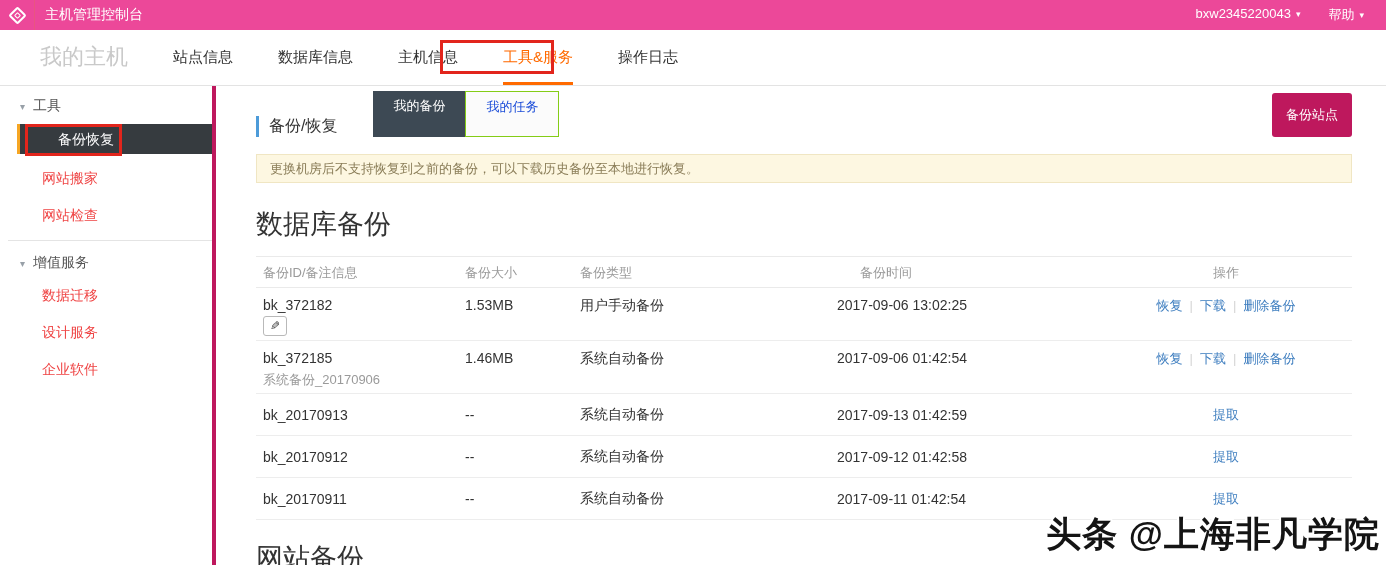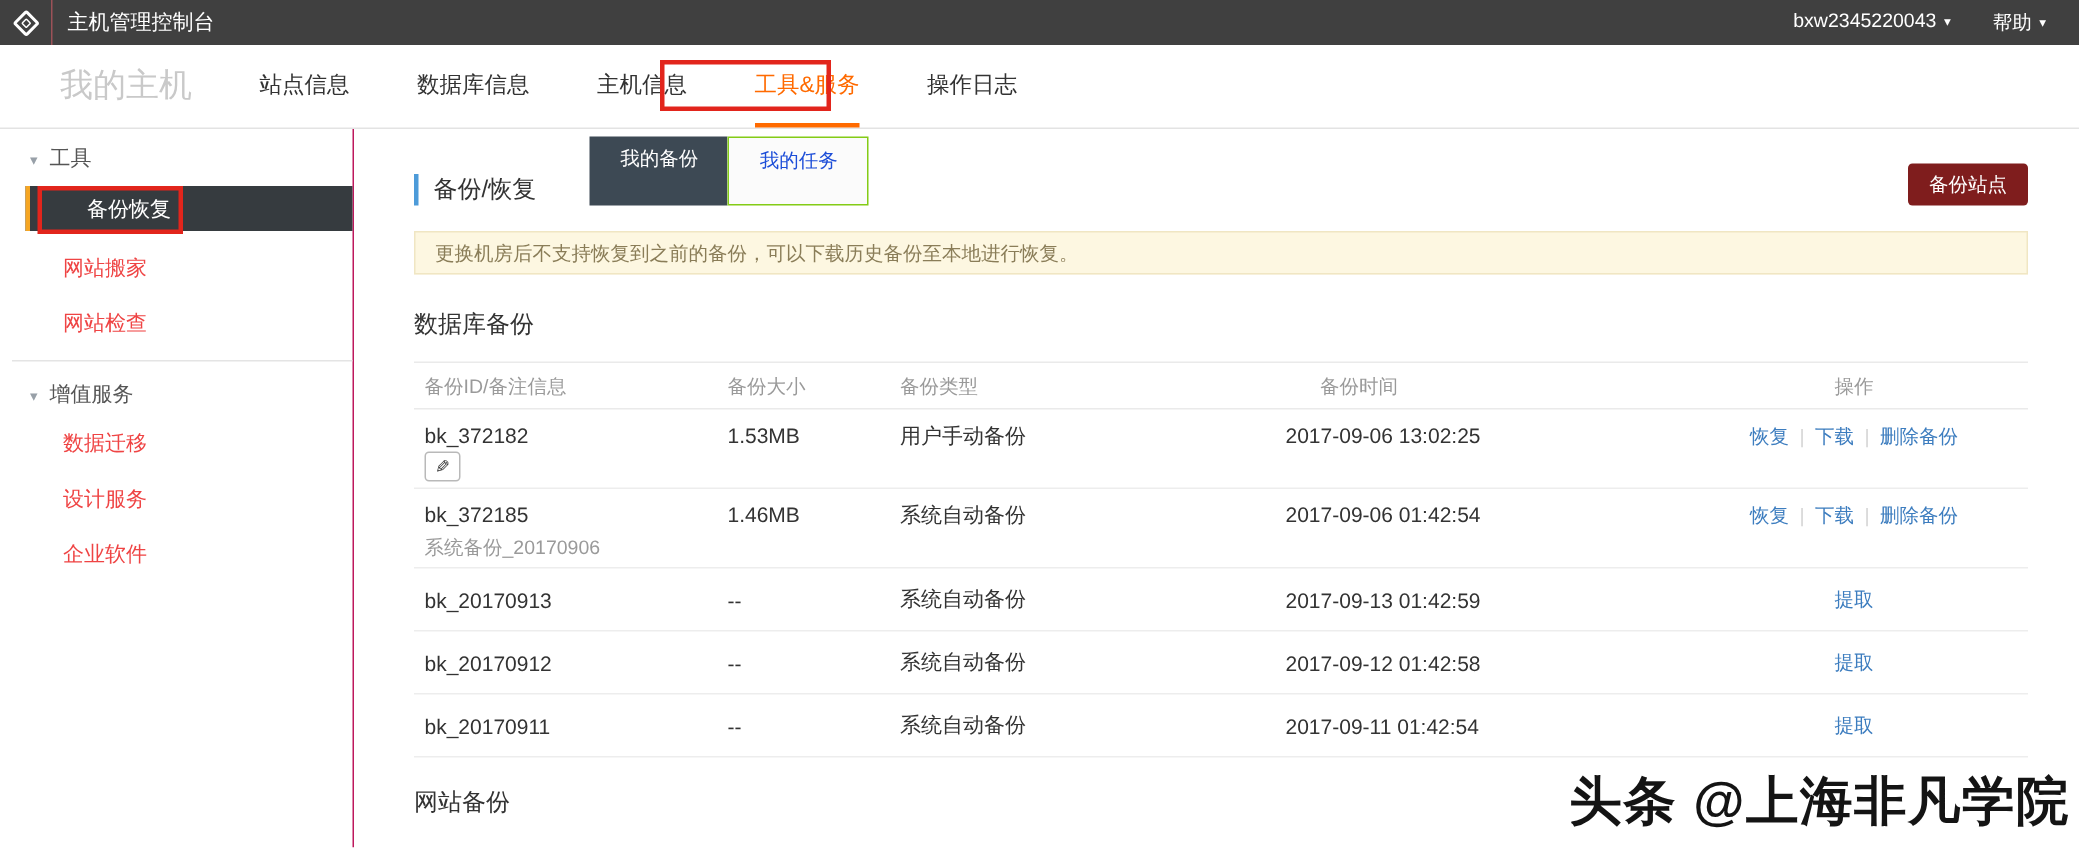--- a/index.html
+++ b/index.html
@@ -1,67 +1,67 @@
 <!DOCTYPE html>
 <html><head>
 <meta charset="utf-8">
 <style>
   * { margin:0; padding:0; box-sizing:border-box; }
   html,body { width:1386px; height:565px; overflow:hidden; background:#fff;
     font-family:"Liberation Sans","DejaVu Sans",sans-serif; }
   body { position:relative; }
 
   
-  .topbar { height:30px; background:#404040; display:flex; align-items:center; color:#fff; }
+  .topbar { height:30px; background:#ec4899; display:flex; align-items:center; color:#fff; }
   .logo-wrap { width:34px; display:flex; justify-content:center; align-items:center; }
   .logo { width:13px; height:13px; border:2px solid #fff; transform:rotate(45deg);
     border-radius:2px; position:relative; }
   .logo::after { content:""; position:absolute; inset:2px; border:1px solid #fff; border-radius:1px; }
   .topbar-divider { width:1px; height:30px; background:#e8616c; opacity:.55; }
   .topbar-title { margin-left:10px; font-size:14px; }
   .topbar-right { margin-left:auto; display:flex; gap:28px;
     padding-right:22px; font-size:13px; }
   .caret { font-size:9px; margin-left:5px; position:relative; top:-1px; }
   .topbar-item { cursor:pointer; }
 
   
   .navbar { height:56px; border-bottom:1px solid #e3e3e3; display:flex; align-items:stretch;
     padding-left:40px; background:#fff; }
   .nav-home { font-size:22px; color:#c9c9c9; line-height:54px; }
   .tab { font-size:15px; color:#333; line-height:54px; margin-left:45px; cursor:pointer; }
   .tab.active { color:#ff6a00; box-shadow:inset 0 -3px 0 #ff6a00; }
 
   
   .layout { display:flex; height:479px; }
-  .sidebar { width:236px; border-right:1px solid #be185d; padding-top:4px; flex-shrink:0; }
+  .sidebar { width:216px; border-right:4px solid #be185d; padding-top:4px; flex-shrink:0; }
   .group-title { height:30px; line-height:30px; padding-left:20px; font-size:14px; color:#555; cursor:pointer; }
   .tri { color:#98a0a8; font-size:10px; margin-right:8px; }
   .side-item { height:37px; line-height:37px; padding-left:42px; font-size:14px; color:#ef4444; cursor:pointer; }
   .side-item.active { height:30px; line-height:30px; margin:4px 0 6px 17px; padding-left:38px;
     background:#363b3f; color:#fff; border-left:3px solid #f6a623; }
   .side-divider { border:none; border-top:1px solid #e4e4e4; margin:6px 0 6px 8px; }
 
   .main { flex:1; padding:0 34px 0 40px; position:relative; }
 
   
   .panel-head { margin-top:21px; display:flex; align-items:flex-end; height:30px; }
   .panel-title { border-left:3px solid #4d9bd9; padding-left:10px; font-size:16px; color:#333; }
   .toggle { margin-left:36px; display:flex; }
   .toggle-btn { height:46px; line-height:30px; padding:0 20px; font-size:13px; cursor:pointer; }
   .toggle-btn.on { background:#3d4954; color:#fff; }
   .toggle-btn.off { background:#fbfbfb; border:1px solid #84cc16; color:#1d4ed8; }
-  .backup-site-btn { margin-left:auto; background:#7f1d1d; color:#fff; font-size:13px;
-    height:28px; line-height:28px; padding:0 14px; border-radius:3px; border:none; cursor:pointer; }
+  .backup-site-btn { margin-left:auto; background:#be185d; color:#fff; font-size:13px;
+    height:44px; line-height:28px; padding:0 14px; border-radius:3px; border:none; cursor:pointer; }
 
   
   .notice { margin-top:17px; background:#fdf7e1; border:1px solid #f0e6c3; height:29px;
     line-height:27px; padding-left:13px; font-size:13px; color:#8a7d58; }
 
   
-  .big-heading { margin-top:23px; font-size:16px; color:#333; font-weight:normal; }
+  .big-heading { margin-top:23px; font-size:27px; color:#333; font-weight:normal; }
   .site-heading { margin-top:20px; }
 
   
   .thead, .trow { display:grid; grid-template-columns:202px 115px 257px 270px 1fr; }
   .thead { margin-top:14px; border-top:1px solid #eaeaea; border-bottom:1px solid #eaeaea;
     height:32px; line-height:31px; color:#9a9a9a; font-size:13px; }
   .th, .td { padding-left:7px; }
   .th-time { padding-left:30px; }
   .th-ops, .td-ops { text-align:center; padding-left:0; }
   .trow { border-bottom:1px solid #ededed; align-items:center; min-height:42px;

